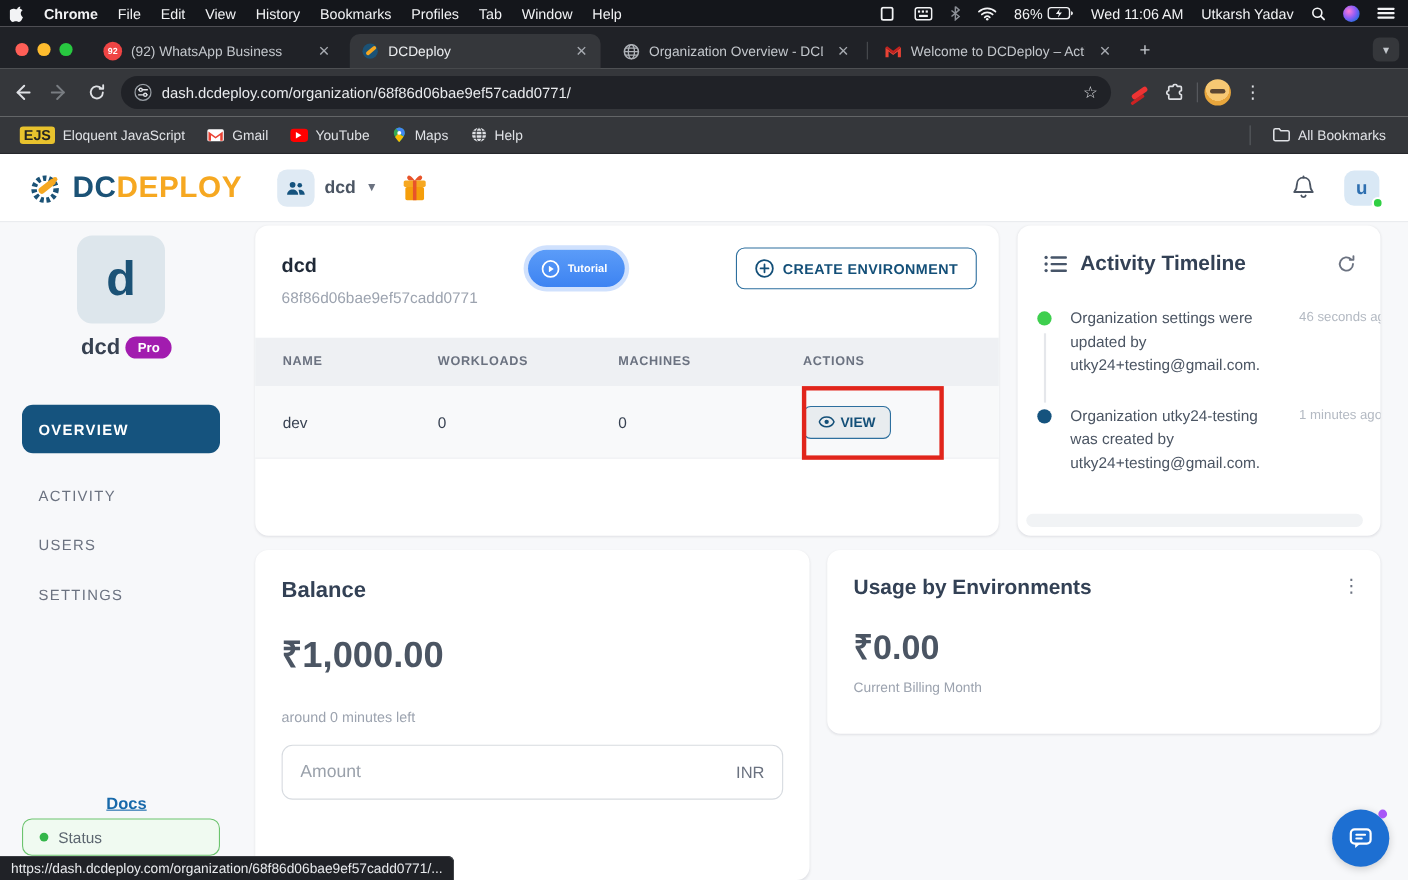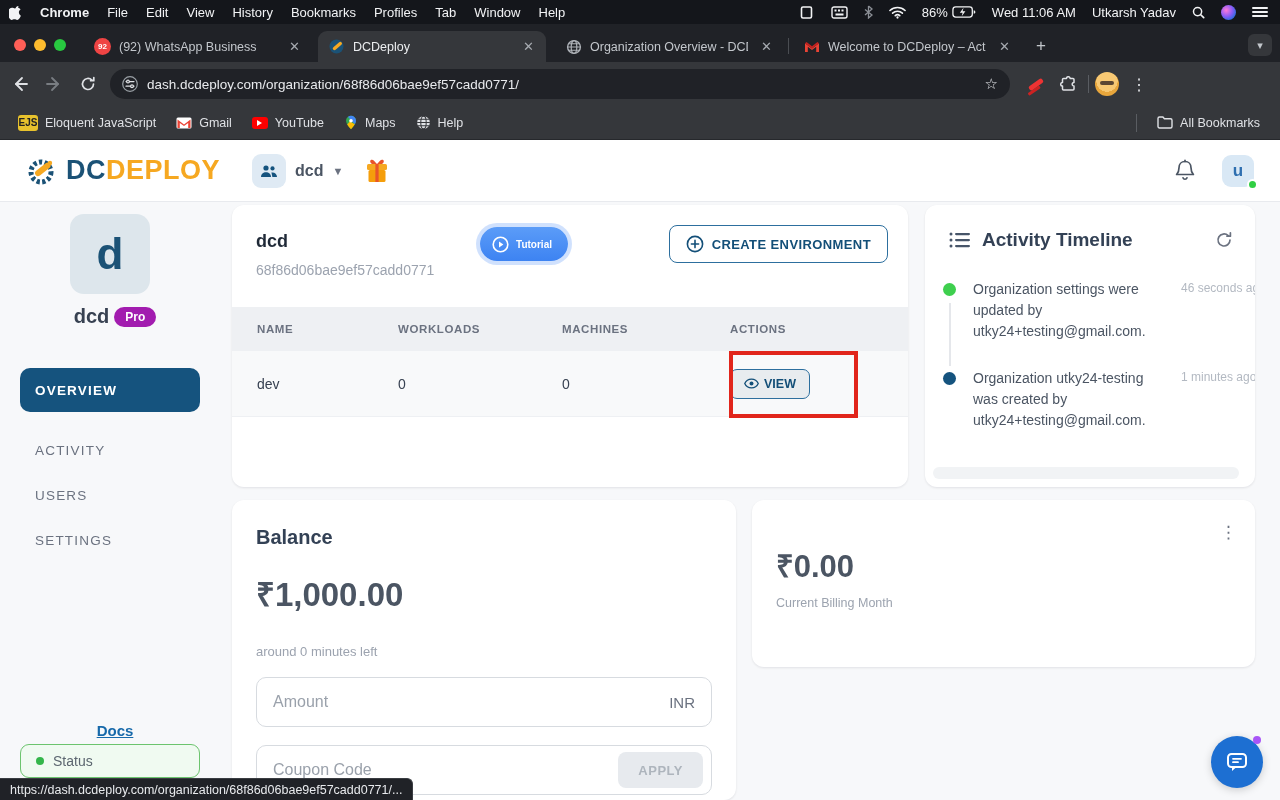--- a/index.html
+++ b/index.html
@@ -32,21 +32,21 @@
   #omnibox .url { color:#e8eaed; font-size:13.5px; white-space:nowrap; overflow:hidden; flex:1; }
   #omnibox .star { color:#dfe1e5; font-size:15px; }
   .ext-highlighter { width:16px; height:5px; background:#e33; border-radius:2px; transform:rotate(-35deg); box-shadow:-5px 4px 0 -1px #c22; }
   .tooldiv { width:1px; height:18px; background:#5a5d62; margin:0 6px; }
   .chrome-avatar { width:24px; height:24px; border-radius:50%; background:radial-gradient(circle at 50% 38%, #f7c873 55%, #e8a63c 56%); position:relative; }
   .chrome-avatar::after { content:""; position:absolute; left:5px; top:9px; width:14px; height:4px; background:#5b4632; border-radius:2px; }
 
   
   #bookbar { position:absolute; left:0; top:106px; width:1280px; height:34px; background:#35373b; border-bottom:1px solid #26282c; display:flex; align-items:center; color:#dfe1e5; font-size:12.5px; z-index:47; }
   .bk { display:flex; align-items:center; gap:7px; padding:0 10px; height:24px; border-radius:6px; cursor:pointer; white-space:nowrap; }
-  .bkicon { width:20px; height:16px; display:flex; align-items:center; justify-content:center; border-radius:3px; font-size:10px; font-weight:bold; }
+  .bkicon { width:32px; height:16px; display:flex; align-items:center; justify-content:center; border-radius:3px; font-size:13px; font-weight:bold; }
 
   
   #page { position:absolute; left:0; top:140px; width:1280px; height:660px; background:#f7f8fa; }
 
   
   #appheader { position:absolute; left:0; top:0; width:1280px; height:62px; background:#ffffff; border-bottom:1px solid #e8eaee; display:flex; align-items:center; }
   .logo { display:flex; align-items:center; gap:6px; margin-left:26px; cursor:pointer; }
   .logo .dc { font-size:27px; font-weight:800; color:#1b5276; letter-spacing:.5px; }
   .logo .deploy { font-size:27px; font-weight:800; color:#f6a821; letter-spacing:.5px; margin-left:-6px; }
   .orgsel { display:flex; align-items:center; gap:9px; margin-left:32px; cursor:pointer; }
@@ -468,30 +468,27 @@
 
   <div class="card" id="balance-card">
     <div class="bal-pad">
       <div class="bal-title">Balance</div>
       <div class="bal-amount">₹1,000.00</div>
       <div class="bal-note">around 0 minutes left</div>
       <div class="input-row">
         <input type="text" placeholder="Amount" style="">
         <span class="cur-label">INR</span>
       </div>
-      <div class="input-row" style="padding-right:8px;">
-        <input type="text" placeholder="Coupon Code" style="">
-        <button class="apply-btn">APPLY</button>
-      </div>
 
     </div>
   </div>
 
   <div class="card" id="usage-card">
     <div class="usage-pad">
+      <div class="usage-title">Usage by Environments</div>
       <div class="usage-kebab">⋮</div>
       <div class="usage-amount">₹0.00</div>
       <div class="usage-sub">Current Billing Month</div>
     </div>
   </div>
 </div>
 
 <div class="chat-fab">
   <svg width="24" height="22" viewBox="0 0 24 22">
     <rect x="3" y="3" width="18" height="13" rx="3.5" fill="none" stroke="#fff" stroke-width="2"></rect>

